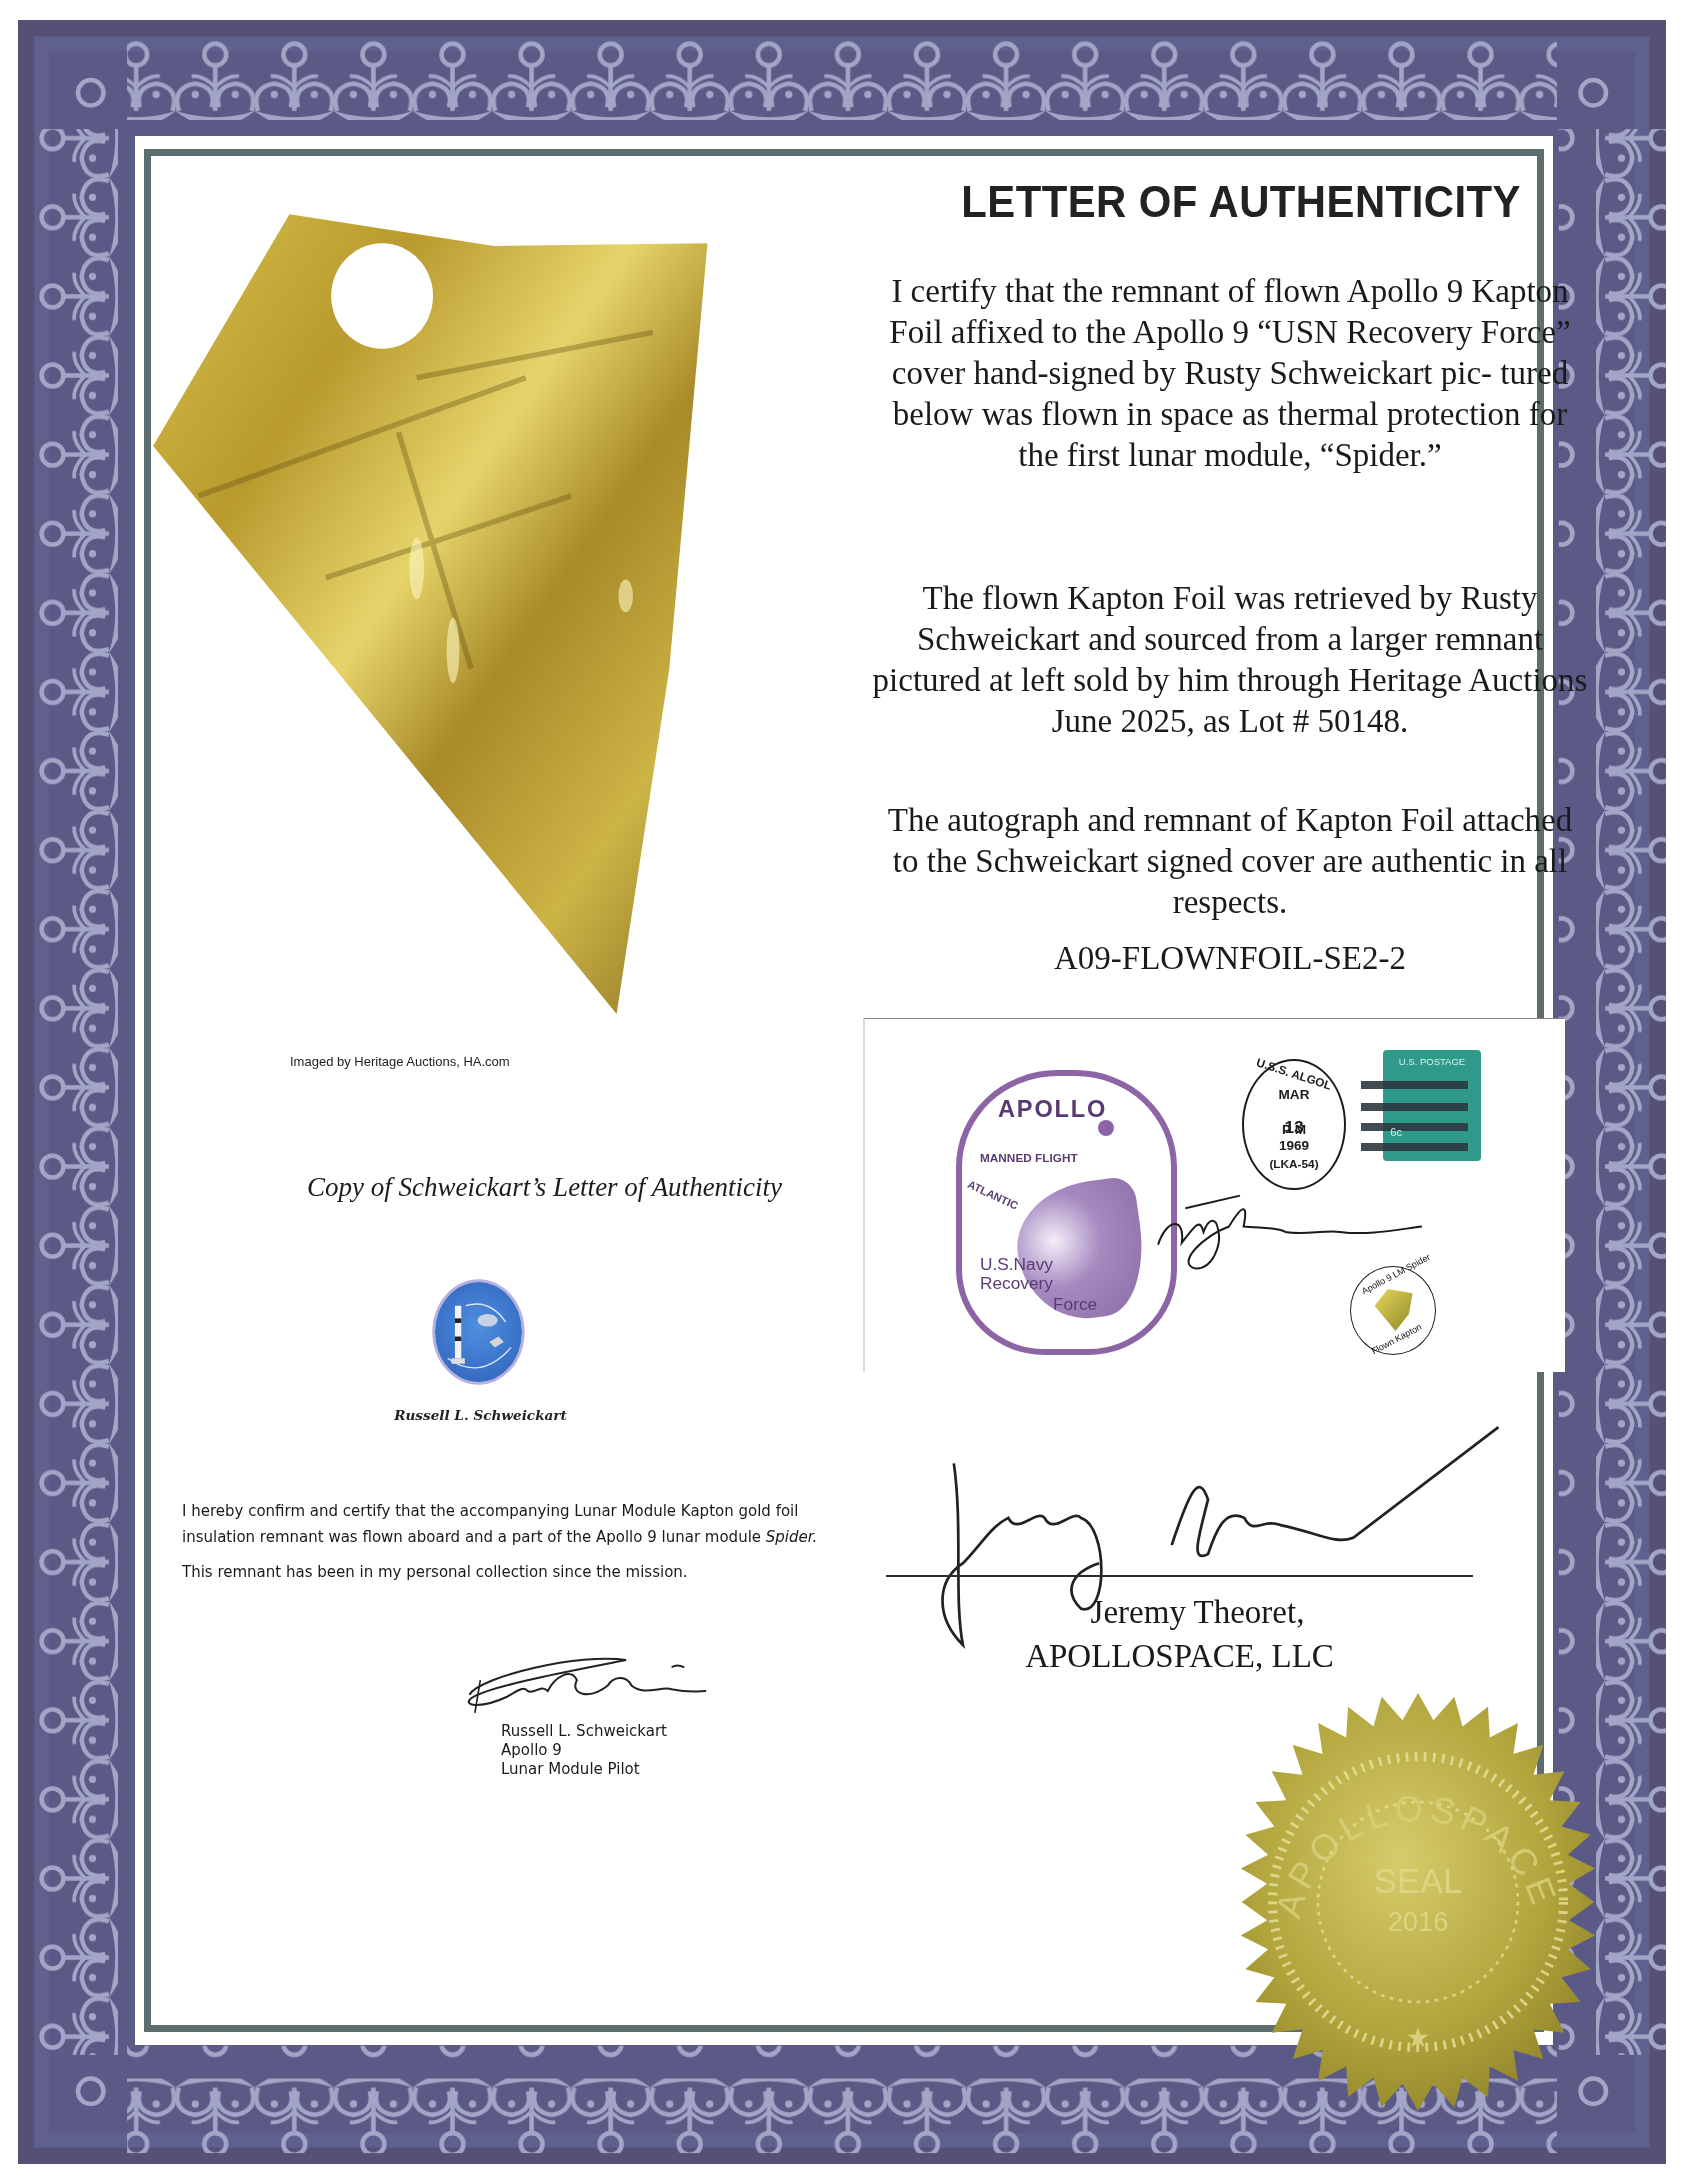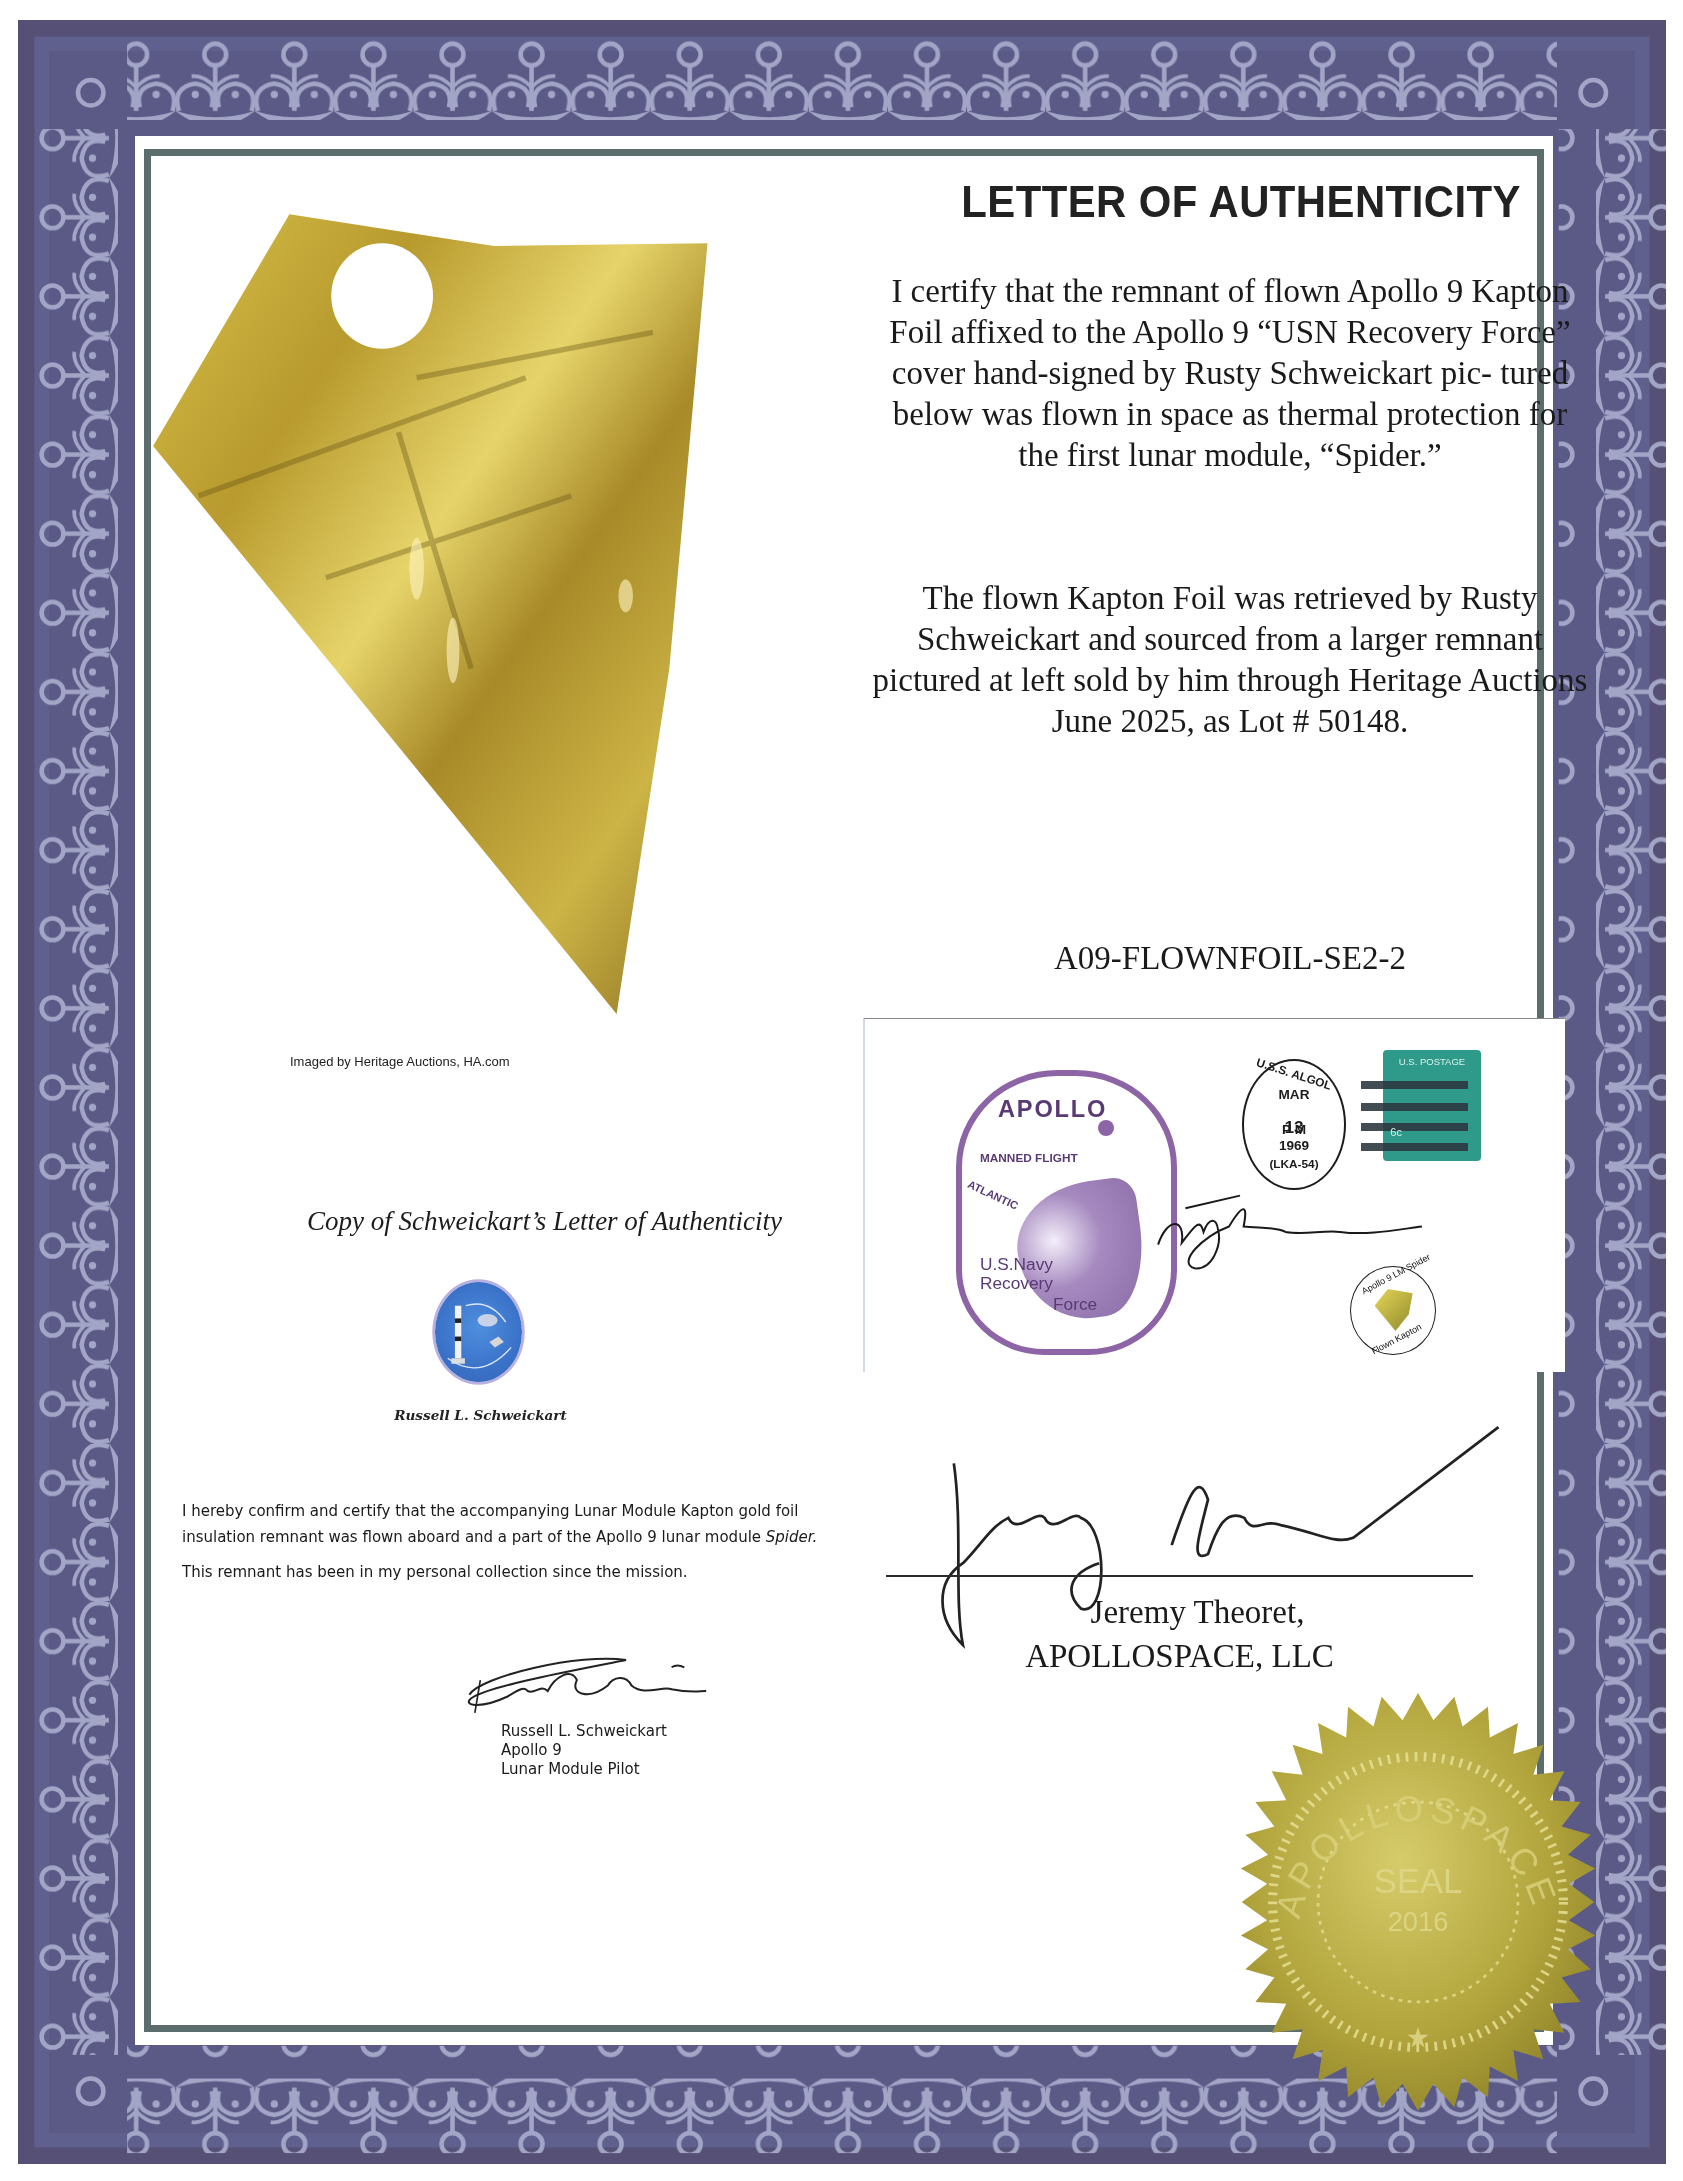--- a/index.html
+++ b/index.html
@@ -10,21 +10,21 @@
   .page{position:absolute;left:135px;top:136px;width:1418px;height:1909px;background:#ffffff;}
   .inner-line{position:absolute;left:9px;top:12.7px;right:9px;bottom:12.7px;border:7.3px solid #5c6d6e;}
   .abs{position:absolute;}
   .title{left:755px;top:40px;width:755px;text-align:center;font-family:"Liberation Sans",sans-serif;font-weight:bold;font-size:45px;color:#222;letter-spacing:0.5px;transform:scaleX(0.93);transform-origin:left top;}
   .para{left:736px;width:718px;text-align:center;font-size:33px;line-height:41px;color:#1a1a1a;}
   .p1{top:135px;}
   .p2{top:442px;}
   .p3{top:664px;}
   .ref{top:802px;}
   .caption{left:155px;top:918px;width:400px;text-align:left;font-family:Liberation Sans, sans-serif;font-size:13px;color:#222;}
-  .copy-title{left:0px;top:1036px;width:691px;text-align:center;font-style:italic;font-size:27px;color:#1c1c1c;margin-left:64px;margin-top:34px;}
+  .copy-title{left:0px;top:1036px;width:691px;text-align:center;font-style:italic;font-size:27px;color:#1c1c1c;margin-left:64px;}
   .patch{left:300px;top:1146px;width:87px;height:100px;border-radius:50%;background:radial-gradient(circle at 50% 45%,#4f8fdf 0%,#3a72c8 60%,#3566b5 100%);box-shadow:0 0 0 2.7px #b8b0e0;}
   .patch-name{left:182px;top:1271px;width:327px;text-align:center;font-family:"DejaVu Serif",serif;font-style:italic;font-weight:bold;font-size:13.6px;color:#222;}
   .statement{left:47px;top:1362px;width:636px;font-family:"DejaVu Sans",sans-serif;font-size:15px;line-height:26px;color:#1a1a1a;}
   .statement p{margin:0 0 9px 0;}
   .rs-sig{left:318px;top:1513px;width:255px;height:64px;}
   .rs-block{left:366px;top:1586px;font-family:"DejaVu Sans",sans-serif;font-size:15px;line-height:19px;color:#1a1a1a;}
   .envelope{left:728px;top:882px;width:700px;height:353px;background:#fff;border-left:2.7px solid #d4d9e6;border-top:1.8px solid #888;}
   .cachet{left:91px;top:51px;width:209px;height:273px;border:6.4px solid #8d64a6;border-radius:46% 46% 40% 40% / 34% 34% 30% 30%;}
   .cachet-text{position:absolute;color:#5a3a74;font-family:"Liberation Sans",sans-serif;font-weight:bold;}
   .capsule{position:absolute;left:56px;top:107px;width:125px;height:136px;background:radial-gradient(circle at 30% 40%,#f4eefa 0%,#a589bf 40%,#8a6aa6 100%);border-radius:70% 20% 40% 60% / 50% 20% 70% 60%;transform:rotate(-8deg);}
@@ -108,20 +108,21 @@
       <ellipse cx="300" cy="410" rx="8" ry="34"></ellipse>
         <ellipse cx="340" cy="500" rx="7" ry="36"></ellipse>
         <ellipse cx="530" cy="440" rx="8" ry="18"></ellipse>
     </g>
   </svg>
   <div class="abs caption">Imaged by Heritage Auctions, HA.com</div>
 
   <div class="abs title">LETTER OF AUTHENTICITY</div>
   <div class="abs para p1">I certify that the remnant of flown Apollo 9 Kapton Foil affixed to the Apollo 9 “USN Recovery Force” cover hand-signed by Rusty Schweickart pic- tured below was flown in space as thermal protection for the first lunar module, “Spider.”</div>
   <div class="abs para p2">The flown Kapton Foil was retrieved by Rusty Schweickart and sourced from a larger remnant pictured at left sold by him through Heritage Auctions June 2025, as Lot # 50148.</div>
+  <div class="abs para p3">The autograph and remnant of Kapton Foil attached to the Schweickart signed cover are authentic in all respects.</div>
   <div class="abs para ref">A09-FLOWNFOIL-SE2-2</div>
 
   <div class="abs copy-title">Copy of Schweickart’s Letter of Authenticity</div>
   <div class="abs patch">
     <svg width="87" height="100" viewBox="0 0 96 110">
       <rect x="22" y="26" width="7" height="58" fill="#f2f2f2"></rect>
       <rect x="22" y="40" width="7" height="5" fill="#222"></rect>
       <rect x="22" y="60" width="7" height="5" fill="#222"></rect>
       <path d="M18,84 h15 v6 h-15z" fill="#ddd"></path>
       <ellipse cx="58" cy="42" rx="11" ry="7" fill="#c8d2e6"></ellipse>

